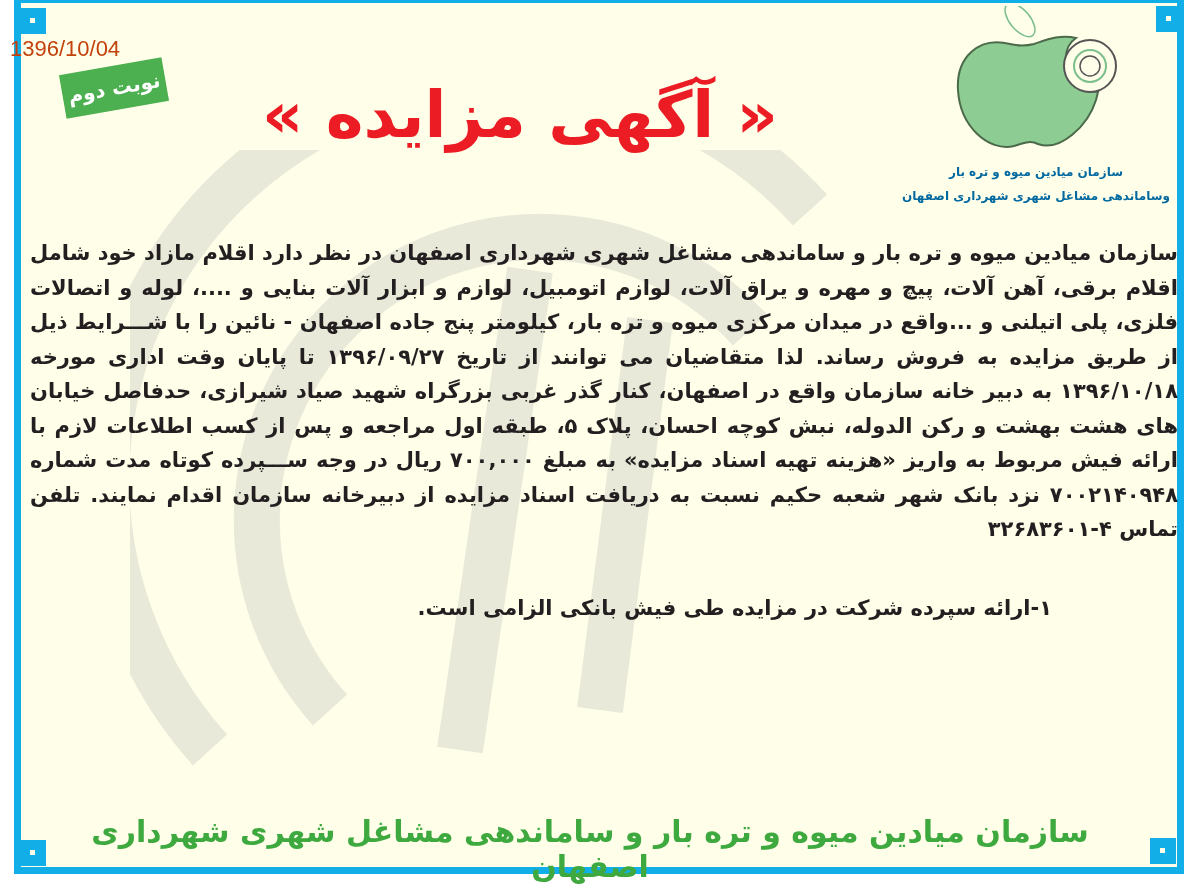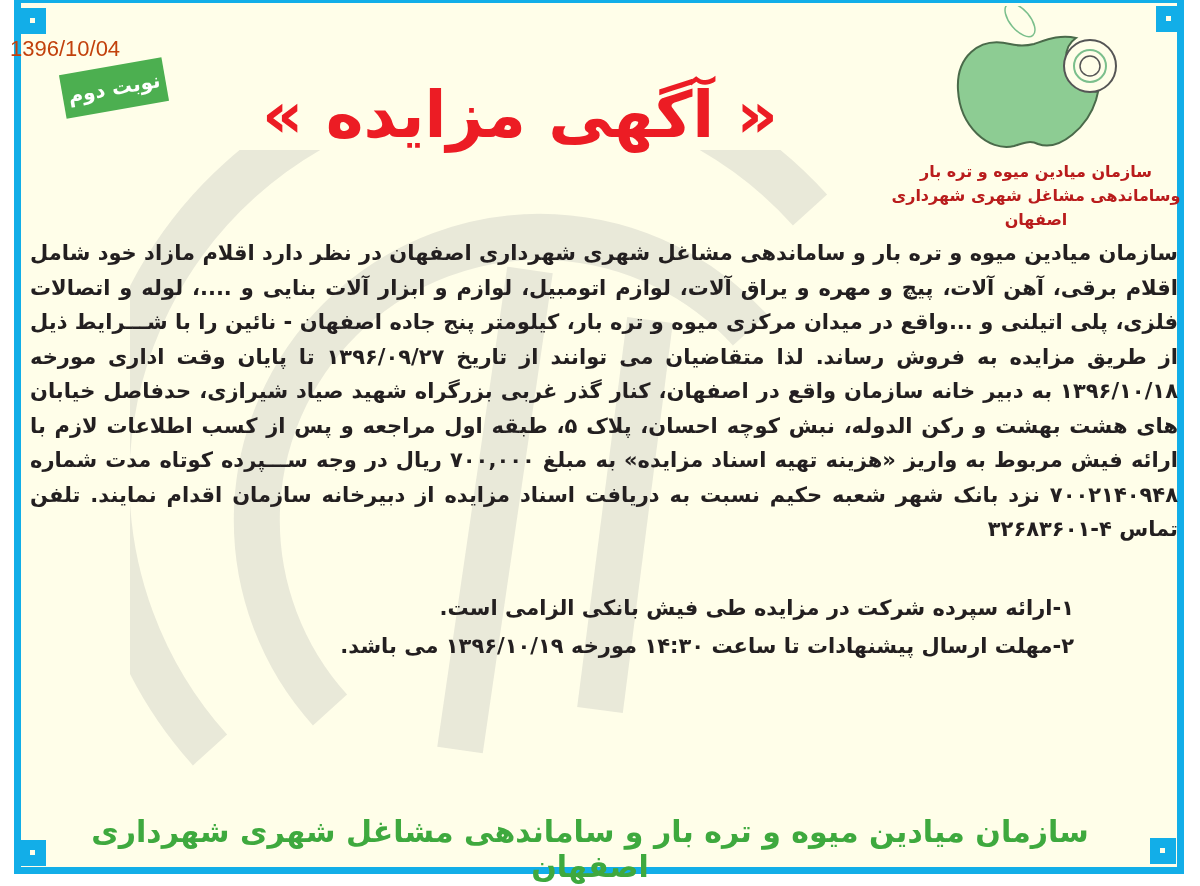--- a/index.html
+++ b/index.html
@@ -38,29 +38,29 @@
       display:flex; align-items:center; justify-content:center;
       font-size:20px; font-weight:bold; direction:rtl;
     }
     .title {
       position:absolute; left:250px; top:70px; width:540px; text-align:center;
       color:#ec1c24; font-size:64px; font-weight:bold; direction:rtl; line-height:90px;
     }
     .logo { position:absolute; left:948px; top:6px; width:170px; height:150px; }
     .org-name {
       position:absolute; left:880px; top:160px; width:312px; text-align:center;
-      color:#b91c1c; font-size:16px; font-weight:bold; direction:rtl; line-height:24px;
+      color:#0369a1; font-size:12px; font-weight:bold; direction:rtl; line-height:24px;
     }
     .body-text {
       position:absolute; left:30px; top:236px; width:1148px;
       direction:rtl; text-align:justify; text-align-last:right;
       color:#231f20; font-size:21px; font-weight:bold; line-height:34.5px;
     }
     .conditions {
-      position:absolute; right:126px; top:590px; width:760px;
+      position:absolute; right:148px; top:590px; width:760px;
       direction:rtl; color:#231f20; font-size:21px; font-weight:bold;
     }
     .conditions .cond { line-height:37.5px; white-space:nowrap; }
     .footer {
       position:absolute; left:40px; top:814px; width:1100px; text-align:center;
       color:#3ea93e; font-size:30px; font-weight:bold; direction:rtl;
     }
   </style>
 </head>
 <body>
@@ -96,16 +96,15 @@
 
 <div class="org-name">
   <div>سازمان میادین میوه و تره بار</div>
   <div>وساماندهی مشاغل شهری شهرداری اصفهان</div>
 </div>
 
 <div class="body-text">سازمان میادین میوه و تره بار و ساماندهی مشاغل شهری شهرداری اصفهان در نظر دارد اقلام مازاد خود شامل اقلام برقی، آهن آلات، پیچ و مهره و یراق آلات، لوازم اتومبیل، لوازم و ابزار آلات بنایی و ....، لوله و اتصالات فلزی، پلی اتیلنی و ...واقع در میدان مرکزی میوه و تره بار، کیلومتر پنج جاده اصفهان - نائین را با شـــرایط ذیل از طریق مزایده به فروش رساند. لذا متقاضیان می توانند از تاریخ ۱۳۹۶/۰۹/۲۷ تا پایان وقت اداری مورخه ۱۳۹۶/۱۰/۱۸ به دبیر خانه سازمان واقع در اصفهان، کنار گذر غربی بزرگراه شهید صیاد شیرازی، حدفاصل خیابان های هشت بهشت و رکن الدوله، نبش کوچه احسان، پلاک ۵، طبقه اول مراجعه و پس از کسب اطلاعات لازم با ارائه فیش مربوط به واریز «هزینه تهیه اسناد مزایده» به مبلغ ۷۰۰,۰۰۰ ریال در وجه ســـپرده کوتاه مدت شماره ۷۰۰۲۱۴۰۹۴۸ نزد بانک شهر شعبه حکیم نسبت به دریافت اسناد مزایده از دبیرخانه سازمان اقدام نمایند. تلفن تماس ۴-۳۲۶۸۳۶۰۱</div>
 
 <div class="conditions">
   <div class="cond">۱-ارائه سپرده شرکت در مزایده طی فیش بانکی الزامی است.</div>
-  <div class="cond">۲-مهلت ارسال پیشنهادات تا ساعت ۱۴:۳۰ مورخه ۱۳۹۶/۱۰/۱۹ می باشد.</div>
 </div>
 
 <div class="footer">سازمان میادین میوه و تره بار و ساماندهی مشاغل شهری شهرداری اصفهان</div>
 
 </body></html>

